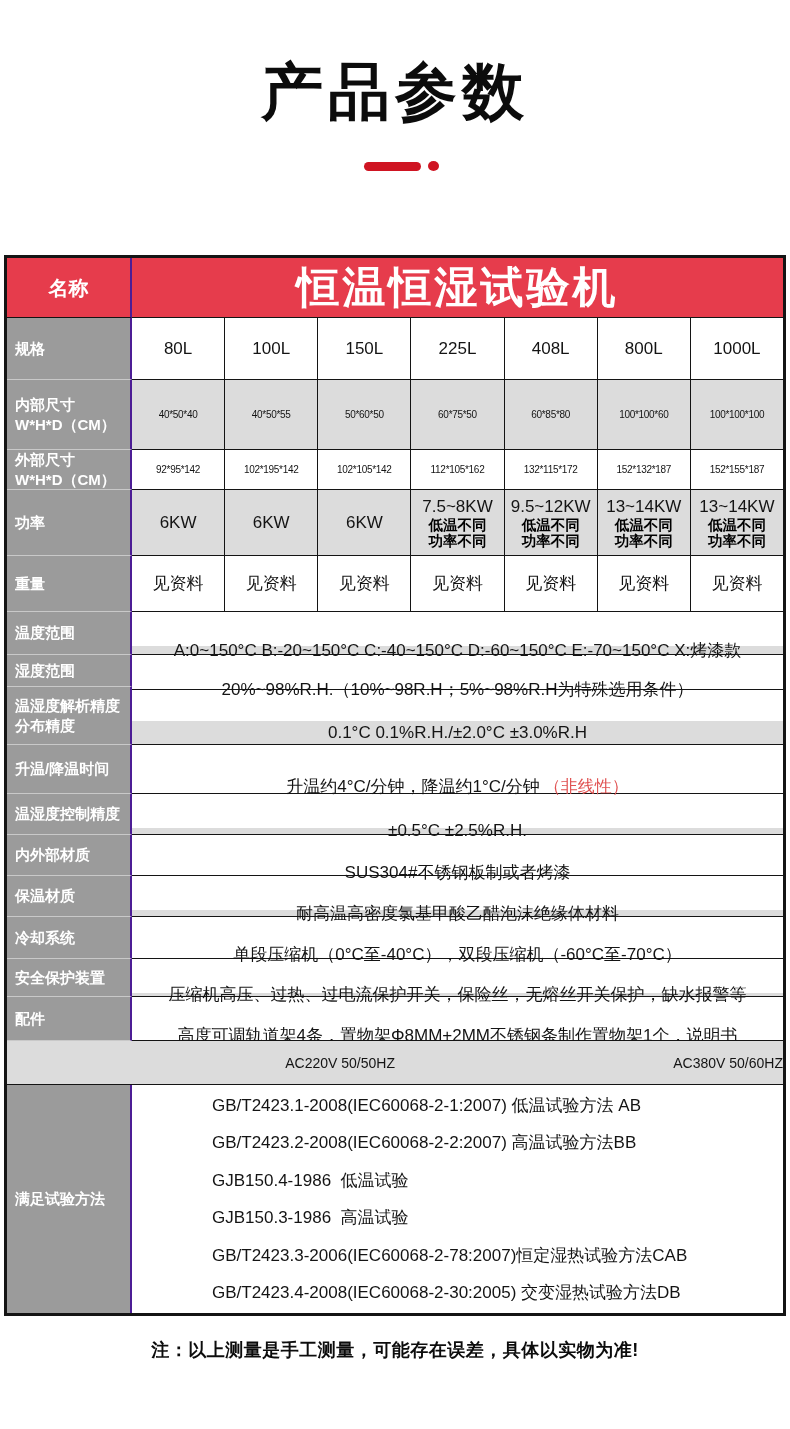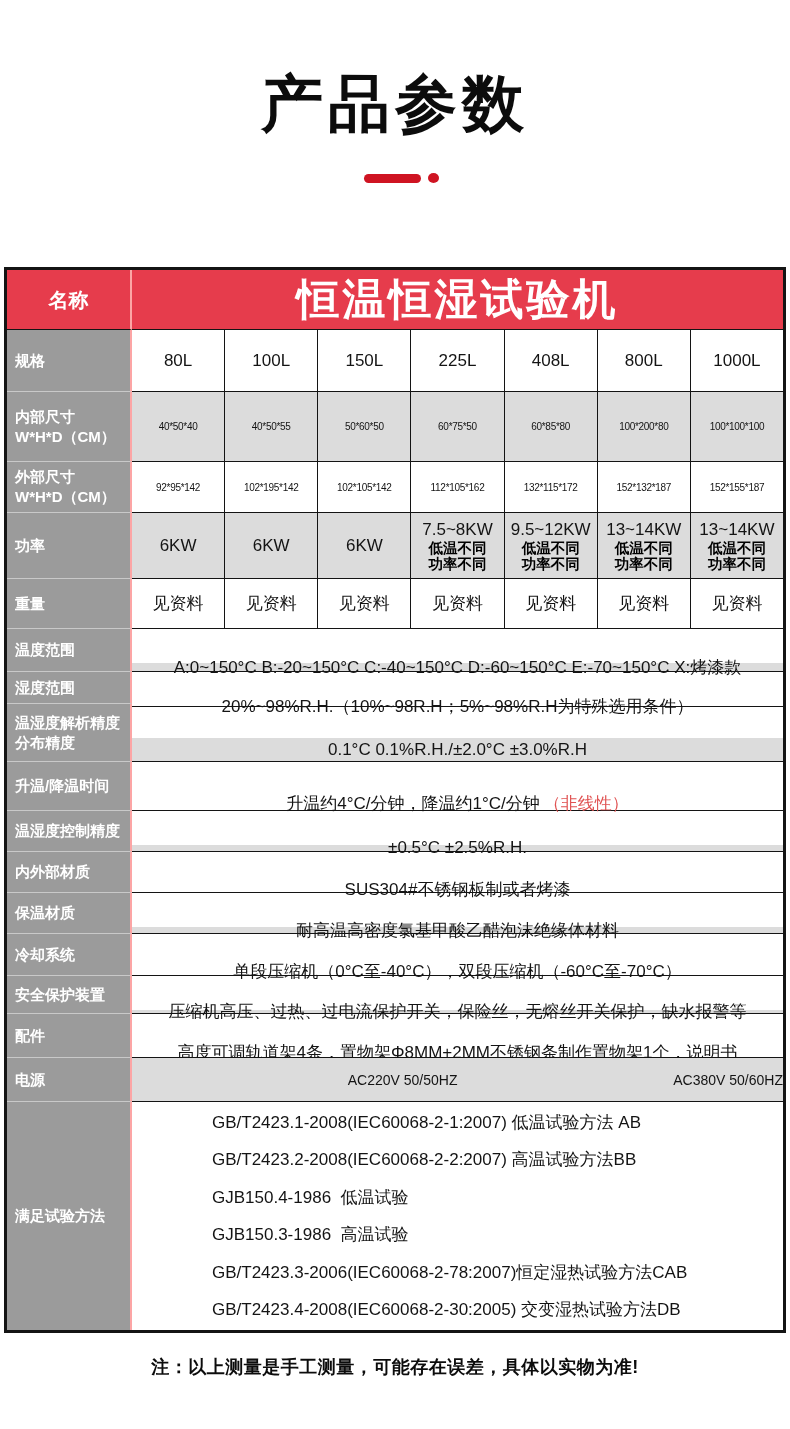--- a/index.html
+++ b/index.html
@@ -2,40 +2,40 @@
 <html><head>
 <meta charset="utf-8">
 <style>
   html,body{margin:0;padding:0;}
   body{
     width:790px;height:1429px;background:#ffffff;overflow:hidden;
     font-family:"Liberation Sans","DejaVu Sans",sans-serif;
     -webkit-font-smoothing:antialiased;
   }
   .page-title{
-    margin:12px;padding-top:50px;text-align:center;
+    margin:0;padding-top:50px;text-align:center;
     font-size:62px;font-weight:900;color:#0c0c0c;letter-spacing:5px;
   }
   .title-divider{
     display:flex;justify-content:center;align-items:center;gap:7px;
     margin-top:27px;transform:translateX(6px);
   }
   .dash{width:57px;height:9px;background:#cf1422;border-radius:5px;display:inline-block;}
   .dot{width:11px;height:10px;background:#cf1422;border-radius:50%;display:inline-block;}
 
   .spec-table{
     width:776px;margin:84px auto 0;border:3px solid #141414;background:#fff;
   }
   .row{display:flex;}
   .cell-label{
     flex:0 0 125px;width:125px;box-sizing:border-box;
     background:#9b9b9b;color:#ffffff;
     display:flex;flex-direction:column;justify-content:center;
     padding-left:8px;font-size:15px;font-weight:600;line-height:20px;
-    border-right:2px solid #fca5a5;border-bottom:1px solid #c9c9c9;
+    border-right:2px solid #4c1d95;border-bottom:1px solid #c9c9c9;
   }
   .row:last-child .cell-label{border-bottom:none;}
   .cell-data{
     flex:1;box-sizing:border-box;border-bottom:1.5px solid #141414;
     background:#fff;color:#141414;
   }
   .row:last-child .cell-data{border-bottom:none;border-radius:23px;}
   .gray .cell-data{background:#dcdcdc;}
 
   .label-red{
@@ -108,26 +108,26 @@
       <div class="cell-label">
         <span>内部尺寸</span>
         <span>W*H*D（CM）</span>
       </div>
       <div class="cell-data cols dim">
         <div class="col">40*50*40</div>
         <div class="col">40*50*55</div>
         <div class="col">50*60*50</div>
         <div class="col">60*75*50</div>
         <div class="col">60*85*80</div>
-        <div class="col">100*200*80</div>
+        <div class="col">100*100*60</div>
         <div class="col">100*100*100</div>
       </div>
     </div>
 
-    <div class="row" style="height:51px">
+    <div class="row" style="height:40px">
       <div class="cell-label">
         <span>外部尺寸</span>
         <span>W*H*D（CM）</span>
       </div>
       <div class="cell-data cols dim">
         <div class="col">92*95*142</div>
         <div class="col">102*195*142</div>
         <div class="col">102*105*142</div>
         <div class="col">112*105*162</div>
         <div class="col">132*115*172</div>
@@ -164,21 +164,21 @@
           <span class="pnote">功率不同</span>
         </div>
         <div class="col">
           <span class="pmain">13~14KW</span>
           <span class="pnote">低温不同</span>
           <span class="pnote">功率不同</span>
         </div>
       </div>
     </div>
 
-    <div class="row" style="height:50px">
+    <div class="row" style="height:56px">
       <div class="cell-label">重量</div>
       <div class="cell-data cols">
         <div class="col">见资料</div>
         <div class="col">见资料</div>
         <div class="col">见资料</div>
         <div class="col">见资料</div>
         <div class="col">见资料</div>
         <div class="col">见资料</div>
         <div class="col">见资料</div>
       </div>
@@ -234,21 +234,20 @@
       <div class="cell-label">安全保护装置</div>
       <div class="cell-data merged">压缩机高压、过热、过电流保护开关，保险丝，无熔丝开关保护，缺水报警等</div>
     </div>
 
     <div class="row" style="height:44px">
       <div class="cell-label">配件</div>
       <div class="cell-data merged">高度可调轨道架4条，置物架Φ8MM+2MM不锈钢条制作置物架1个，说明书</div>
     </div>
 
     <div class="row gray" style="height:44px">
-      <div class="cell-label">电源</div>
       <div class="cell-data psupply">
         <span>AC220V 50/50HZ</span>
         <span>AC380V 50/60HZ</span>
       </div>
     </div>
 
     <div class="row" style="height:228px">
       <div class="cell-label">满足试验方法</div>
       <div class="cell-data methods">
         <div class="method-line">GB/T2423.1-2008(IEC60068-2-1:2007) 低温试验方法 AB</div>

